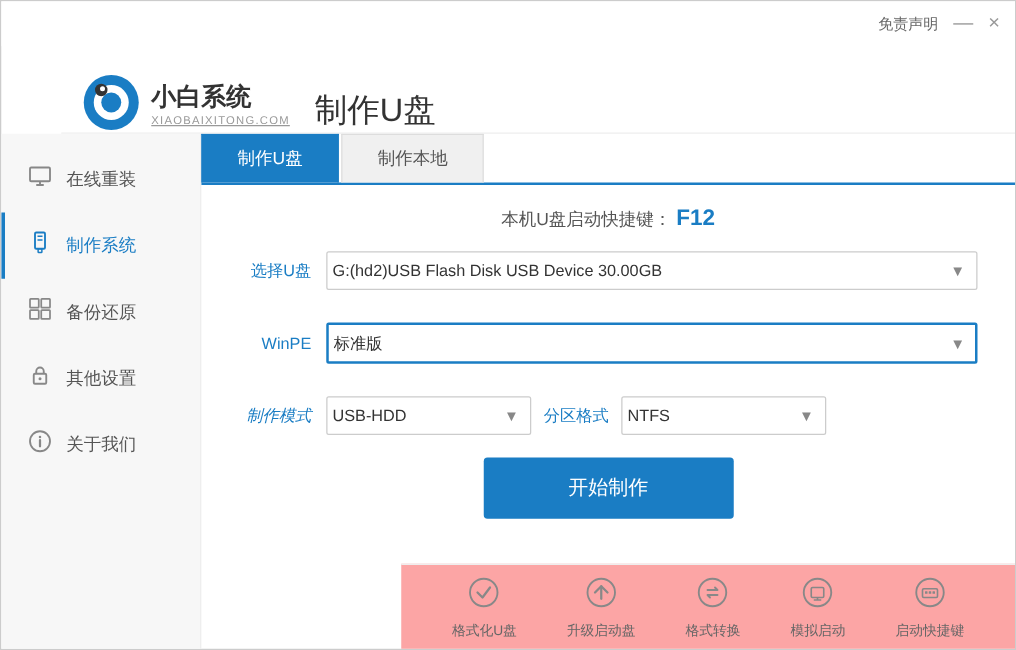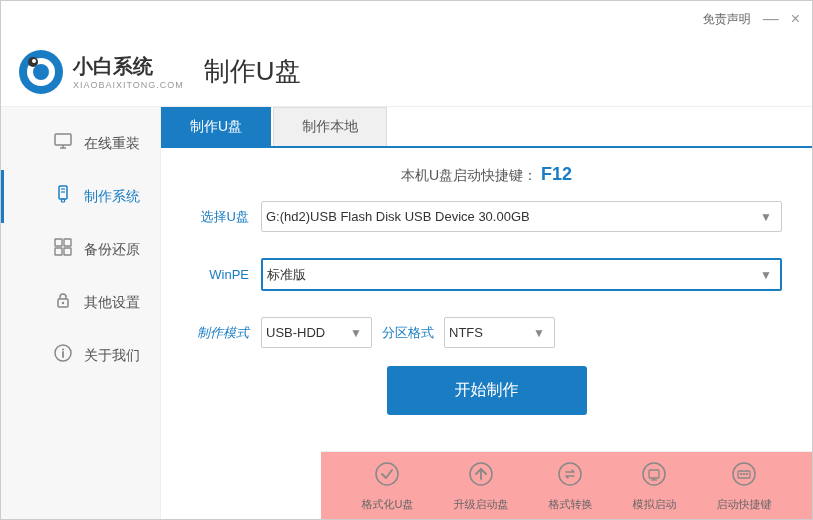--- a/index.html
+++ b/index.html
@@ -36,25 +36,26 @@
     .titlebar-btn {
       font-size: 16px;
       color: #999;
       cursor: pointer;
       line-height: 1;
     }
 
     
     .header {
       display: flex;
-      align-items: center;
+      align-items: flex-end;
       padding: 0 20px 0 16px;
       height: 70px;
       background: #fff;
       border-bottom: 1px solid #eee;
+      margin-left: 48px;
     }
     .logo-area {
       display: flex;
       align-items: center;
       gap: 8px;
       min-width: 160px;
     }
     .logo-icon {
       width: 48px;
       height: 48px;
@@ -65,20 +66,21 @@
     }
     .logo-title {
       font-size: 20px;
       font-weight: bold;
       color: #333;
     }
     .logo-sub {
       font-size: 9px;
       color: #999;
       letter-spacing: 1px;
+      text-decoration: underline;
     }
     .page-title {
       font-size: 26px;
       color: #333;
       font-weight: 400;
       margin-left: 20px;
     }
 
     
     .main {
@@ -96,21 +98,20 @@
     }
     .sidebar-item {
       display: flex;
       align-items: center;
       gap: 10px;
       padding: 14px 20px;
       cursor: pointer;
       font-size: 14px;
       color: #555;
       position: relative;
-      justify-content: flex-end;
     }
     .sidebar-item.active {
       color: #1a7dc4;
     }
     .sidebar-item.active::left-bar {
       content: '';
     }
     .sidebar-active-bar {
       position: absolute;
       left: 0;
@@ -237,21 +238,21 @@
       align-items: center;
       gap: 10px;
       flex: 1;
     }
     .split-label {
       font-size: 13px;
       color: #1a7dc4;
       white-space: nowrap;
     }
     .select-sm {
-      width: 111px;
+      width: 164px;
     }
 
     
     .btn-start {
       display: block;
       width: 200px;
       margin: 18px auto 0;
       padding: 14px 0;
       background: #1a7dc4;
       color: #fff;

